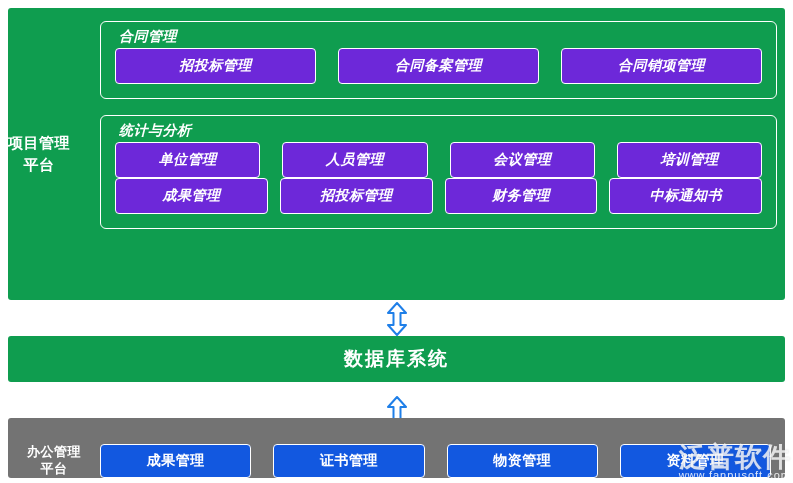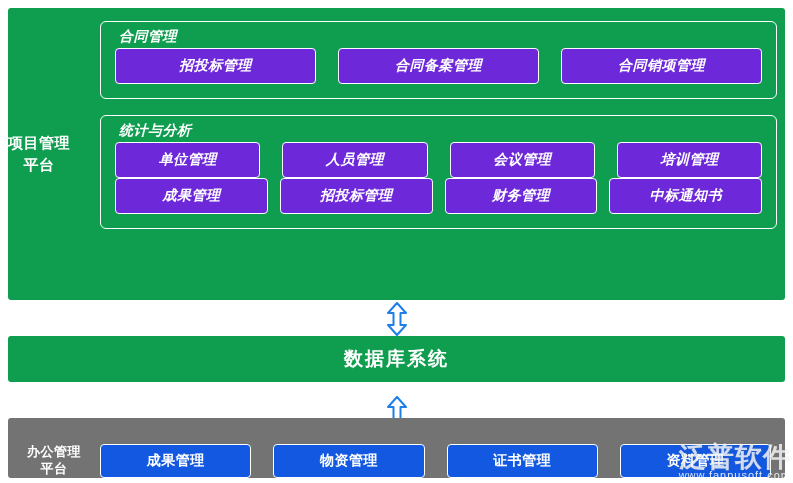--- a/index.html
+++ b/index.html
@@ -246,22 +246,22 @@
   </svg>
 </div>
 
 <div class="office-block">
   <div class="office-label">
     <div>办公管理</div>
     <div>平台</div>
   </div>
   <div class="office-body">
     <div class="node-btn node-blue">成果管理</div>
+    <div class="node-btn node-blue">证书管理</div>
     <div class="node-btn node-blue">物资管理</div>
-    <div class="node-btn node-blue">证书管理</div>
     <div class="node-btn node-blue">资料管理</div>
   </div>
 </div>
 
 <div class="watermark">
   <div class="wm-main">泛普软件</div>
   <div class="wm-sub">www.fanpusoft.com</div>
 </div>
 
 </body></html>

